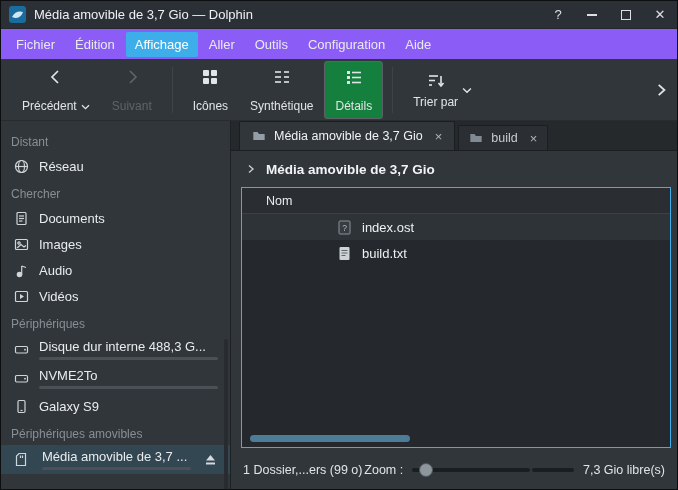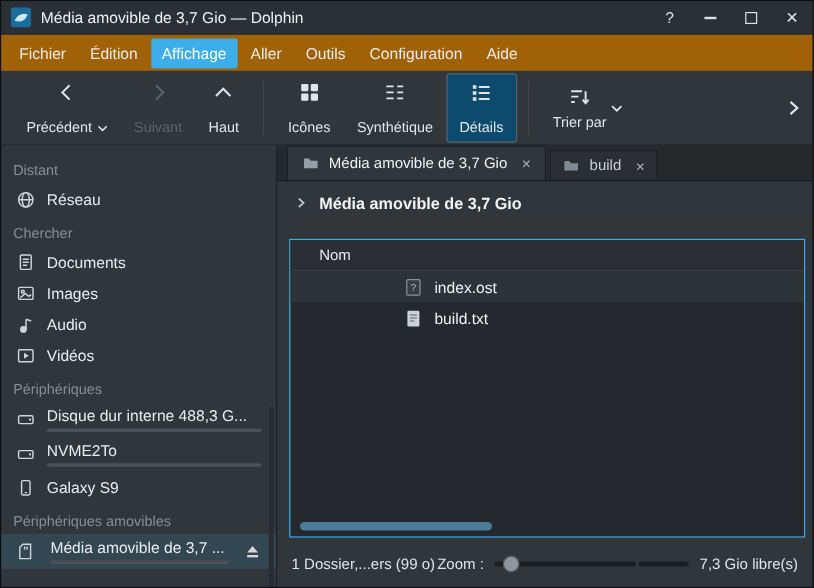--- a/index.html
+++ b/index.html
@@ -10,31 +10,31 @@
   
   .titlebar { flex:0 0 28px; background:#2b3036; display:flex; align-items:center; padding:0 4px 0 8px; gap:8px; border-bottom:1px solid #24282c; }
   .app-icon { width:17px; height:17px; display:flex; }
   .title { font-size:13px; color:#eef1f3; white-space:nowrap; }
   .spacer { flex:1; }
   .win-btn { width:26px; height:24px; display:flex; align-items:center; justify-content:center; background:transparent; border:none; color:#dce0e2; font-size:13px; font-family:inherit; }
   .glyph-min { width:10px; height:2px; background:#dce0e2; }
   .glyph-max { width:10px; height:10px; border:1px solid #dce0e2; }
 
   
-  .menubar { flex:0 0 30px; display:flex; align-items:center; padding:0 6px; gap:2px; background:#a16207; }
+  .menubar { flex:0 0 30px; display:flex; align-items:center; padding:0 6px; gap:2px; background:#8b5cf6; }
   .menu-item { padding:5px 9px; font-size:13px; color:#e8ebec; border-radius:2px; white-space:nowrap; }
   .menu-item.active { background:#3daee9; color:#ffffff; }
 
   
   .toolbar { flex:0 0 62px; display:flex; align-items:center; padding:0 10px; position:relative; border-bottom:1px solid #282c2f; }
   .tb-btn { display:flex; flex-direction:column; align-items:center; gap:12px; padding:5px 10px; background:transparent; border:1px solid transparent; border-radius:3px; color:#e2e5e7; font-size:12px; font-family:inherit; }
   .tb-icon { height:20px; display:flex; align-items:center; }
   .lbl-row { display:flex; align-items:center; gap:4px; }
   .tb-btn.disabled { color:#5f6468; }
-  .tb-btn.checked { background:#0c4a6e; border-color:#5c6268; }
+  .tb-btn.checked { background:#15803d; border-color:#5c6268; }
   .tb-sep { width:1px; height:46px; background:#3d4349; margin:0 9px; }
   .sort-btn { flex-direction:row; gap:4px; }
   .sort-col { display:flex; flex-direction:column; align-items:center; gap:4px; }
   .overflow { position:absolute; right:8px; top:50%; transform:translateY(-50%); color:#dfe3e5; display:flex; }
 
   
   .content { flex:1; display:flex; min-height:0; }
 
   
   .sidebar { flex:0 0 230px; width:230px; border-right:1px solid #1e2124; padding-top:6px; display:flex; flex-direction:column; position:relative; overflow:hidden; }
@@ -54,21 +54,21 @@
   .tabbar { flex:0 0 30px; background:#26292c; display:flex; align-items:flex-end; padding-left:8px; gap:3px; border-bottom:1px solid #1c1f22; }
   .tab { display:flex; align-items:center; gap:8px; height:25px; padding:0 10px; background:#2b2f33; border:1px solid #1b1e21; border-bottom:none; border-radius:2px 2px 0 0; font-size:12.5px; color:#c8cdd0; white-space:nowrap; }
   .tab.active { height:29px; background:#31363b; color:#f0f2f3; padding:0 12px; }
   .ticon { display:flex; }
   .tab-close { color:#b0b6ba; font-size:13px; background:none; border:none; padding:0; margin-left:4px; font-family:inherit; }
 
   .breadcrumb { flex:0 0 36px; display:flex; align-items:center; gap:9px; padding:0 14px; }
   .bc-chev { display:flex; color:#c6cbce; }
   .bc-label { font-weight:700; font-size:13.5px; color:#f2f4f5; }
 
-  .viewframe { flex:1; margin:12px 6px 3px 10px; border:1px solid #3daee9; background:#25282d; position:relative; min-height:0; overflow:hidden; }
+  .viewframe { flex:1; margin:0 6px 3px 10px; border:1px solid #3daee9; background:#25282d; position:relative; min-height:0; overflow:hidden; }
   .col-hdr { height:26px; display:flex; align-items:center; padding-left:24px; font-size:12.5px; color:#e9eced; background:#2a2e33; border-bottom:1px solid #3a4046; }
   .frow { height:26px; display:flex; align-items:center; color:#eef1f2; font-size:13px; }
   .frow.hovered { background:#2e3338; }
   .expander { margin-left:30px; display:flex; color:#c4c9cc; }
   .ficon { display:flex; margin-left:8px; }
   .ficon.lvl2 { margin-left:94px; }
   .fname { margin-left:9px; white-space:nowrap; }
   .fname.sel { text-decoration:underline; }
   .hscroll { position:absolute; left:8px; bottom:5px; right:8px; height:7px; }
   .hscroll .handle { width:160px; height:7px; border-radius:3.5px; background:#4d7c99; }
@@ -136,30 +136,20 @@
     <button class="tb-btn disabled">
       <span class="tb-icon">
           <svg width="20" height="20" viewBox="0 0 20 20">
             <polyline points="8,4 14,10 8,16" fill="none" stroke="currentColor" stroke-width="1.7"></polyline>
           </svg>
         </span>
       <span class="lbl-row">
           <span>Suivant</span>
         </span>
     </button>
-    <button class="tb-btn">
-      <span class="tb-icon">
-          <svg width="20" height="20" viewBox="0 0 20 20">
-            <polyline points="4,13 10,7 16,13" fill="none" stroke="currentColor" stroke-width="1.7"></polyline>
-          </svg>
-        </span>
-      <span class="lbl-row">
-          <span>Haut</span>
-        </span>
-    </button>
     <span class="tb-sep"></span>
     <button class="tb-btn">
       <span class="tb-icon">
           <svg width="20" height="20" viewBox="0 0 20 20">
             <g fill="currentColor">
               <rect x="3" y="3" width="6" height="6" rx="1"></rect>
               <rect x="11" y="3" width="6" height="6" rx="1"></rect>
               <rect x="3" y="11" width="6" height="6" rx="1"></rect>
               <rect x="11" y="11" width="6" height="6" rx="1"></rect>
             </g>

